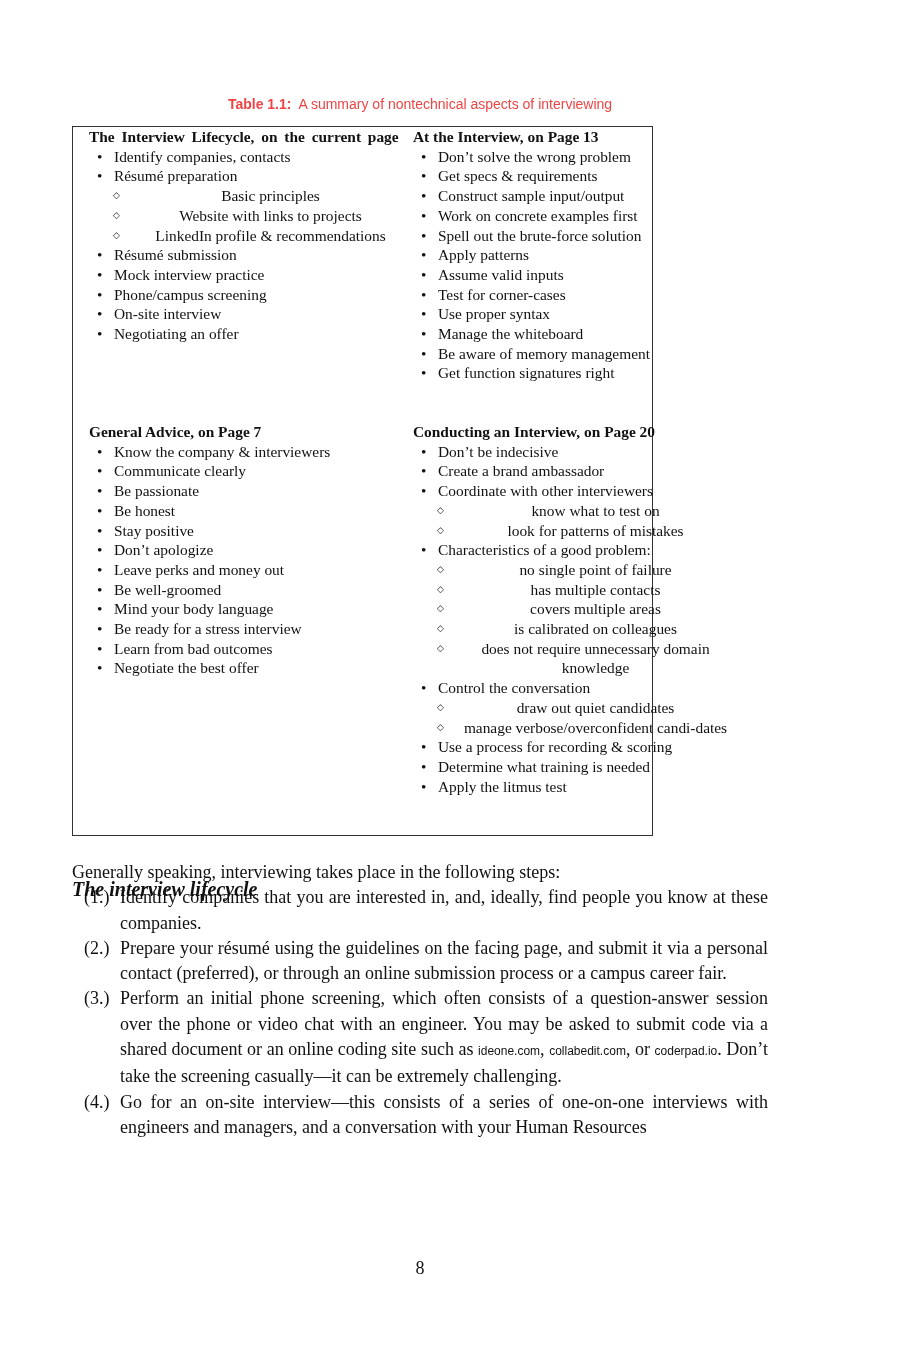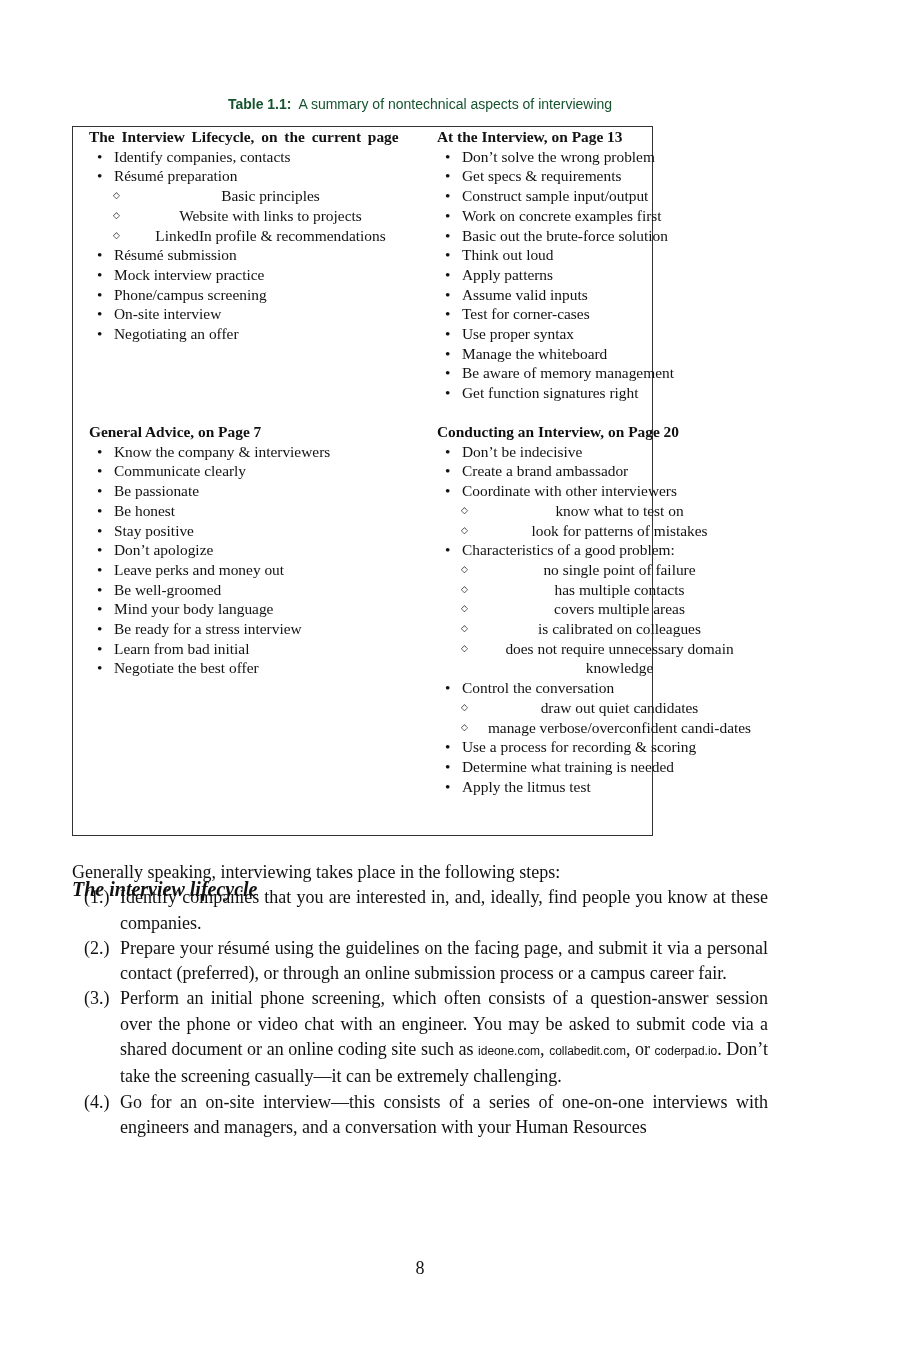--- a/index.html
+++ b/index.html
@@ -3,30 +3,30 @@
 <meta charset="utf-8">
 <style>
   html, body { margin: 0; padding: 0; background: #ffffff; }
   body {
     width: 900px; height: 1350px; position: relative; overflow: hidden;
     font-family: "DejaVu Serif", "Liberation Serif", serif;
     color: #111;
   }
   .caption {
     position: absolute; top: 96px; left: 0; width: 840px; text-align: center;
-    font-family: "Liberation Sans", sans-serif; font-size: 14px; color: #14532d;
+    font-family: "Liberation Sans", sans-serif; font-size: 14px; color: #ef4444;
   }
   .caption b { font-weight: bold; }
   .table-box {
     position: absolute; left: 72px; top: 126px; width: 581px; height: 710px;
     border: 1.5px solid #333; box-sizing: border-box;
   }
   .cell { position: absolute; font-size: 15.4px; line-height: 19.7px; font-family: "Liberation Serif", serif; }
   .cell.c1 { left: 16px; width: 320px; }
-  .cell.c2 { left: 364px; width: 322px; }
+  .cell.c2 { left: 340px; width: 322px; }
   .cell.r1 { top: 0px; }
   .cell.r2 { top: 295px; }
   .heading { font-weight: bold; }
   .heading.justify { text-align: justify; text-align-last: left; word-spacing: 3px; }
   ul { list-style: none; margin: 0; padding: 0; }
   li.l1 { position: relative; padding-left: 25px; }
   li.l1::before { content: "\2022"; position: absolute; left: 8px; top: 0; }
   li.l2 { position: relative; padding-left: 43px; text-align: center; }
   li.l2::before { content: "\25C7"; position: absolute; left: 24px; top: 0; font-size: 9px; }
   .section-title {
@@ -70,22 +70,21 @@
         <li class="l1">Negotiating an offer</li>
       </ul>
   </div>
   <div class="cell c2 r1">
     <div class="heading">At the Interview, on Page 13</div>
     <ul>
         <li class="l1">Don’t solve the wrong problem</li>
         <li class="l1">Get specs &amp; requirements</li>
         <li class="l1">Construct sample input/output</li>
         <li class="l1">Work on concrete examples first</li>
-        <li class="l1">Basic out the brute-force solution</li>
-        <li class="l1">Think out loud</li>
+        <li class="l1">Spell out the brute-force solution</li>
         <li class="l1">Apply patterns</li>
         <li class="l1">Assume valid inputs</li>
         <li class="l1">Test for corner-cases</li>
         <li class="l1">Use proper syntax</li>
         <li class="l1">Manage the whiteboard</li>
         <li class="l1">Be aware of memory management</li>
         <li class="l1">Get function signatures right</li>
       </ul>
   </div>
   <div class="cell c1 r2">
@@ -94,21 +93,21 @@
         <li class="l1">Know the company &amp; interviewers</li>
         <li class="l1">Communicate clearly</li>
         <li class="l1">Be passionate</li>
         <li class="l1">Be honest</li>
         <li class="l1">Stay positive</li>
         <li class="l1">Don’t apologize</li>
         <li class="l1">Leave perks and money out</li>
         <li class="l1">Be well-groomed</li>
         <li class="l1">Mind your body language</li>
         <li class="l1">Be ready for a stress interview</li>
-        <li class="l1">Learn from bad initial</li>
+        <li class="l1">Learn from bad outcomes</li>
         <li class="l1">Negotiate the best offer</li>
       </ul>
   </div>
   <div class="cell c2 r2">
     <div class="heading">Conducting an Interview, on Page 20</div>
     <ul>
         <li class="l1">Don’t be indecisive</li>
         <li class="l1">Create a brand ambassador</li>
         <li class="l1">Coordinate with other interviewers</li>
         <li class="l2">know what to test on</li>

